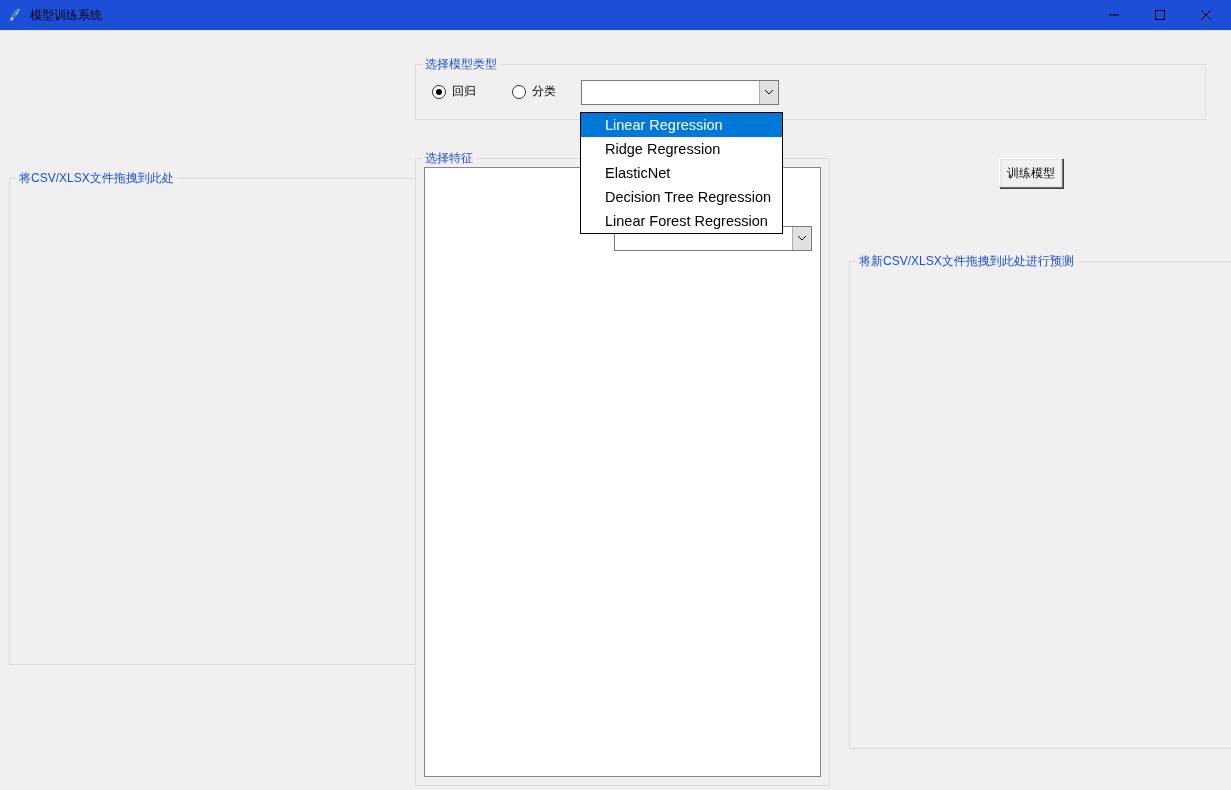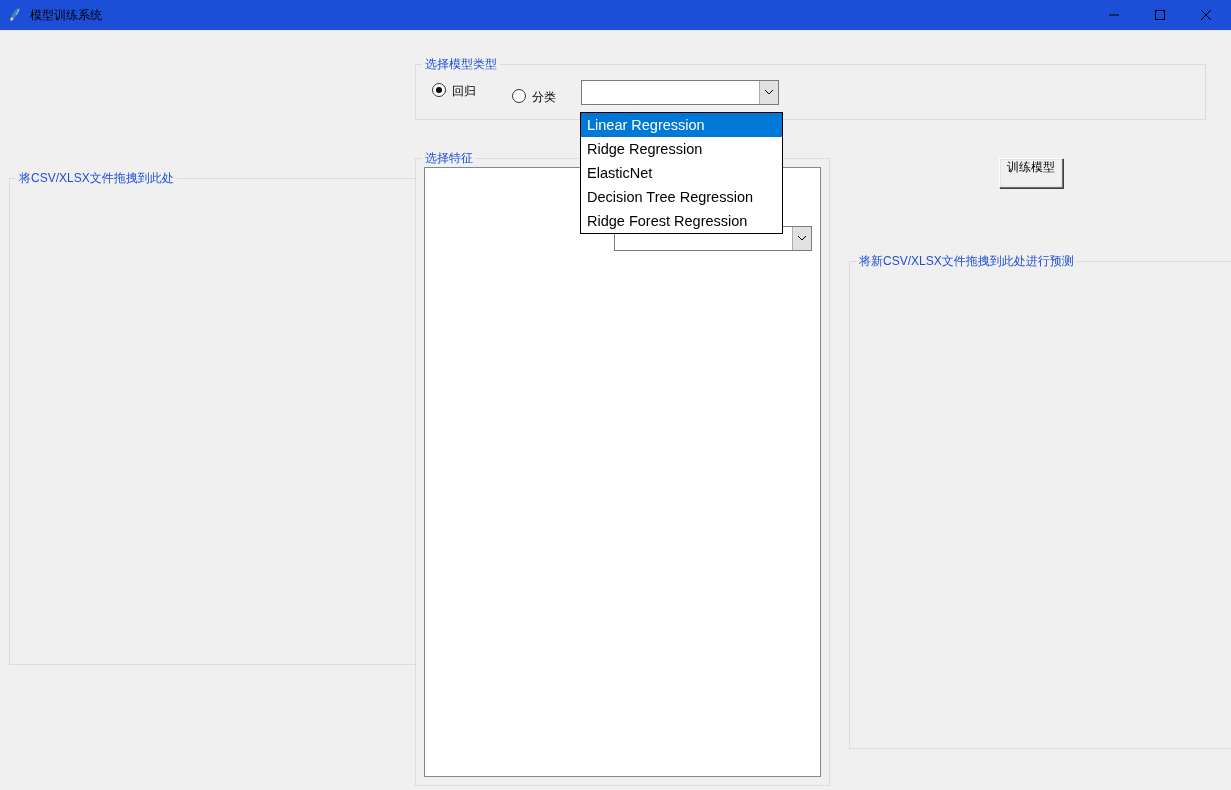--- a/index.html
+++ b/index.html
@@ -68,21 +68,21 @@
   .model-type {
     left: 415px;
     top: 33px;
     width: 789px;
     height: 54px;
   }
 
   .radio {
     position: absolute;
     display: flex;
-    align-items: flex-start;
+    align-items: center;
     font-size: 12px;
   }
   .radio .dot {
     width: 12px;
     height: 12px;
     border: 1px solid #333;
     border-radius: 50%;
     background: #fff;
     margin-right: 6px;
     display: flex;
@@ -121,21 +121,21 @@
   .combo .btn svg { display:block; }
 
   
   .dropdown {
     position: absolute;
     border: 1px solid #000;
     background: #fff;
     z-index: 100;
   }
   .dropdown .opt {
-    padding: 2px 6px;
+    padding: 2px 24px;
     font-size: 14.5px;
     color: #000;
     white-space: nowrap;
     line-height: 20px;
     height: 20px;
   }
   .dropdown .opt.sel {
     background: #0078d7;
     color: #fff;
   }
@@ -186,20 +186,21 @@
     width: 62px;
     height: 28px;
     background: #f0f0f0;
     border-left: 1px solid #fff;
     border-top: 1px solid #fff;
     border-right: 1px solid #707070;
     border-bottom: 1px solid #707070;
     box-shadow: 1px 1px 0 #404040, inset 0 0 0 1px #e3e3e3;
     font-size: 12px;
     display: flex;
+    align-items: center;
     justify-content: center;
   }
 </style>
 </head>
 <body>
 
 <div class="titlebar">
   <svg class="app-icon" viewBox="0 0 16 16">
     <path d="M3 14 Q2 13 3 10 Q4 6 7 3 Q9 1 11 1 Q12 1 12 2 Q12 4 10 7 Q7 11 4 13 Q3 14 3 14 Z" fill="#3b82c4" stroke="#1e5a8e" stroke-width="0.5"></path>
     <path d="M3 14 Q2 13 3 10 Q5 11 6 12 Q4 13 3 14 Z" fill="#e8d8a0"></path>
@@ -227,41 +228,41 @@
 
 <div class="client">
 
   <div class="groupbox model-type">
     <span class="legend">选择模型类型</span>
 
     <div class="radio selected" style="left:16px; top:18px;">
       <span class="dot"></span>
       <span>回归</span>
     </div>
-    <div class="radio" style="left:96px; top:18px;margin-top:6px;">
+    <div class="radio" style="left:96px; top:18px;">
       <span class="dot"></span>
       <span>分类</span>
     </div>
 
     <div class="combo" style="left:165px; top:15px; width:196px;">
       <span class="text"></span>
       <span class="btn">
         <svg width="8" height="6">
             <path d="M0 0 L4 4 L8 0" fill="none" stroke="#000" stroke-width="1"></path>
           </svg>
       </span>
     </div>
   </div>
 
   <div class="dropdown" id="model-dropdown" style="left:580px; top:81px; width:201px;">
       <div class="opt sel">Linear Regression</div>
       <div class="opt">Ridge Regression</div>
       <div class="opt">ElasticNet</div>
       <div class="opt">Decision Tree Regression</div>
-      <div class="opt">Ridge Forest Regression</div>
+      <div class="opt">Linear Forest Regression</div>
     </div>
 
   <div class="groupbox feat-group">
     <span class="legend">选择特征</span>
     <div class="listbox"></div>
   </div>
 
   <div class="combo target-combo" style="left:614px; top:195px; z-index:1;">
     <span class="text"></span>
     <span class="btn">

